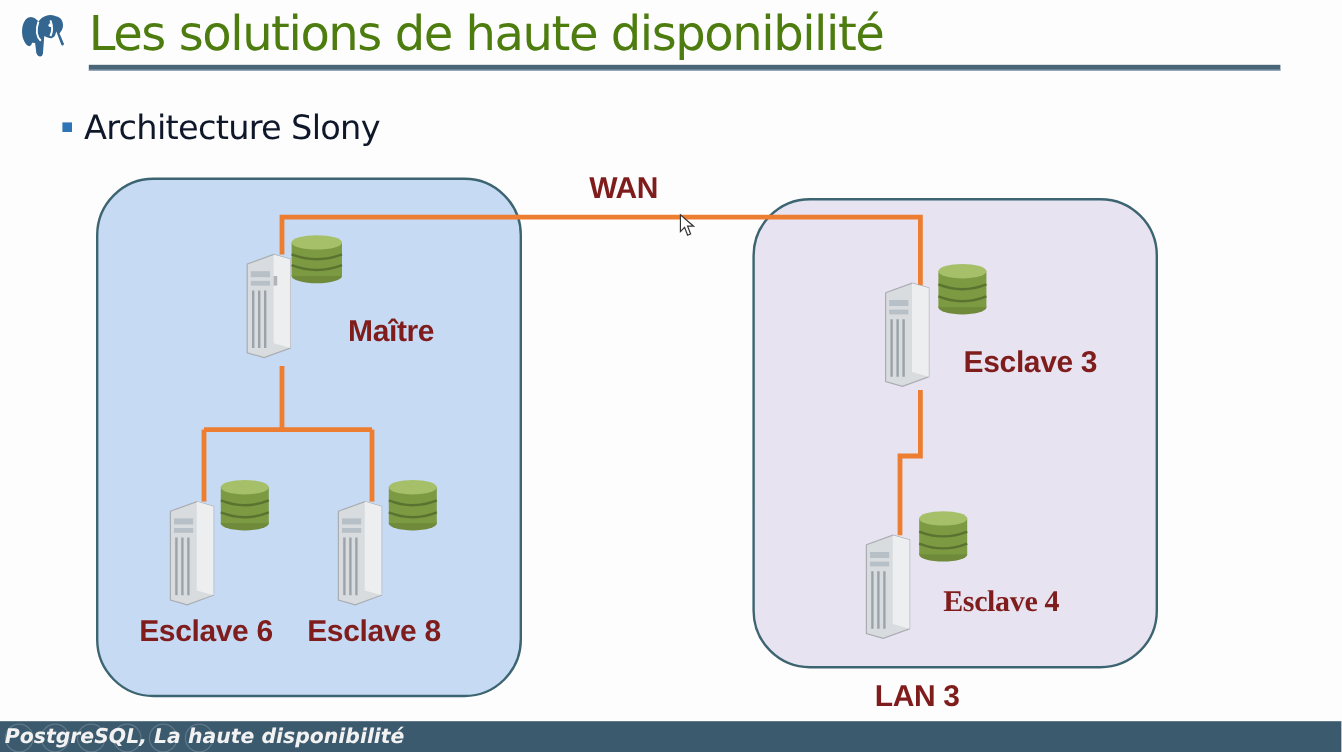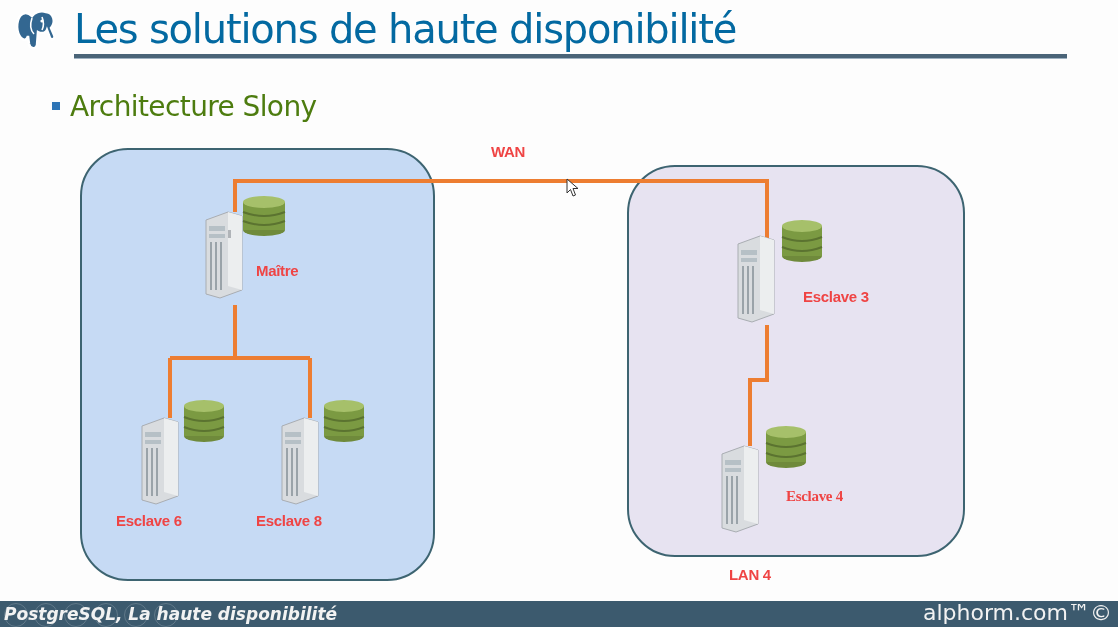--- a/index.html
+++ b/index.html
@@ -5,48 +5,48 @@
   html, body { margin:0; padding:0; }
   body {
     width:1118px; height:627px; position:relative; overflow:hidden;
     background:#fdfdfd;
     font-family:"Liberation Sans", sans-serif;
   }
   .logo { position:absolute; left:12px; top:8px; width:48px; height:46px; }
   .title {
     position:absolute; left:74px; top:0px; height:54px;
     font-family:"DejaVu Sans", sans-serif;
-    font-size:40px; line-height:58px; color:#0369a1;
+    font-size:40px; line-height:58px; color:#4d7c0f;
     letter-spacing:-1.2px; white-space:nowrap;
   }
   .title-rule {
     position:absolute; left:74px; top:54px; width:993px; height:4px;
     background:#4a6478; border-bottom:1px solid #9fb2c2;
   }
   .bullet {
     position:absolute; left:52px; top:102px; width:8px; height:8px;
     background:#2e75b6;
   }
   .subtitle {
     position:absolute; left:70px; top:88px;
     font-family:"DejaVu Sans", sans-serif;
-    font-size:28px; line-height:38px; color:#4d7c0f; letter-spacing:-0.6px;
+    font-size:28px; line-height:38px; color:#0f172a; letter-spacing:-0.6px;
     white-space:nowrap;
   }
   .zone {
     position:absolute; border:2px solid #3d6471; border-radius:48px;
     box-sizing:border-box;
   }
   .zone-lan1 { left:80px; top:148px; width:355px; height:433px; background:#c6daf4; }
   .zone-lan2 { left:627px; top:165px; width:338px; height:392px; background:#e7e3f1; }
   svg.links { position:absolute; left:0; top:0; }
   .node { position:absolute; width:100px; height:110px; }
   .node svg { position:absolute; left:0; top:0; }
   .label {
-    position:absolute; font-weight:bold; font-size:15px; color:#ef4444;
+    position:absolute; font-weight:bold; font-size:25px; color:#7f1d1d;
     white-space:nowrap; letter-spacing:-0.3px;
   }
   .cursor { position:absolute; left:566px; top:178px; width:14px; height:20px; }
   .footer {
     position:absolute; left:0; top:601px; width:1118px; height:26px;
     background:#3c5a6e;
   }
   .footer-left {
     position:absolute; left:4px; top:0; line-height:26px;
     font-family:"DejaVu Sans", sans-serif; font-style:italic; font-weight:bold;
@@ -108,21 +108,21 @@
       <line x1="23" y1="52" x2="23" y2="100"></line>
     </g>
     <rect x="30" y="40" width="3" height="8" fill="#b0b4b8"></rect>
     <ellipse cx="66" cy="40" rx="21" ry="6" fill="#6f8a3b"></ellipse>
     <rect x="45" y="12" width="42" height="28" fill="#7b9a42"></rect>
     <ellipse cx="66" cy="12" rx="21" ry="6" fill="#a6c06a"></ellipse>
     <path d="M45 22 Q66 30 87 22" stroke="#5b7330" stroke-width="2" fill="none"></path>
     <path d="M45 31 Q66 39 87 31" stroke="#5b7330" stroke-width="2" fill="none"></path>
   </svg>
 </div>
-<div class="label" style="left:256px;top:262px;">Maître</div>
+<div class="label" style="left:290px;top:262px;">Maître</div>
 
 <div class="node" style="left:134px;top:396px;">
   <svg width="100" height="110" viewBox="0 0 100 110">
     <polygon points="8,30 30,22 44,26 44,100 22,108 8,104" fill="#d9dcdf" stroke="#a9adb2" stroke-width="1"></polygon>
     <polygon points="30,22 44,26 44,100 30,96" fill="#eceeef"></polygon>
     <rect x="11" y="36" width="16" height="5" fill="#b6c0c6"></rect>
     <rect x="11" y="44" width="16" height="4" fill="#b6c0c6"></rect>
     <g stroke="#9aa3a9" stroke-width="2">
       <line x1="13" y1="52" x2="13" y2="100"></line>
       <line x1="18" y1="52" x2="18" y2="100"></line>
@@ -190,25 +190,24 @@
     </g>
     <ellipse cx="72" cy="38" rx="20" ry="6" fill="#6f8a3b"></ellipse>
     <rect x="52" y="8" width="40" height="30" fill="#7b9a42"></rect>
     <ellipse cx="72" cy="8" rx="20" ry="6" fill="#a6c06a"></ellipse>
     <path d="M52 19 Q72 27 92 19" stroke="#5b7330" stroke-width="2" fill="none"></path>
     <path d="M52 29 Q72 37 92 29" stroke="#5b7330" stroke-width="2" fill="none"></path>
   </svg>
 </div>
 <div class="label" style="left:786px;top:488px;font-family:Liberation Serif, serif;">Esclave 4</div>
 
-<div class="label" style="left:729px;top:566px;">LAN 4</div>
+<div class="label" style="left:729px;top:566px;">LAN 3</div>
 
 <svg class="cursor" viewBox="0 0 14 20">
   <path d="M1 1 L1 15 L4.5 11.5 L7 18 L9.5 17 L7 10.5 L12 10.5 Z" fill="#fff" stroke="#333" stroke-width="1"></path>
 </svg>
 
 <div class="footer">
   <div class="footer-dots">
     <span></span><span></span><span></span><span></span><span></span><span></span>
   </div>
   <div class="footer-left">PostgreSQL, La haute disponibilité</div>
-  <div class="footer-right">alphorm.com™©</div>
 </div>
 
 </body></html>

